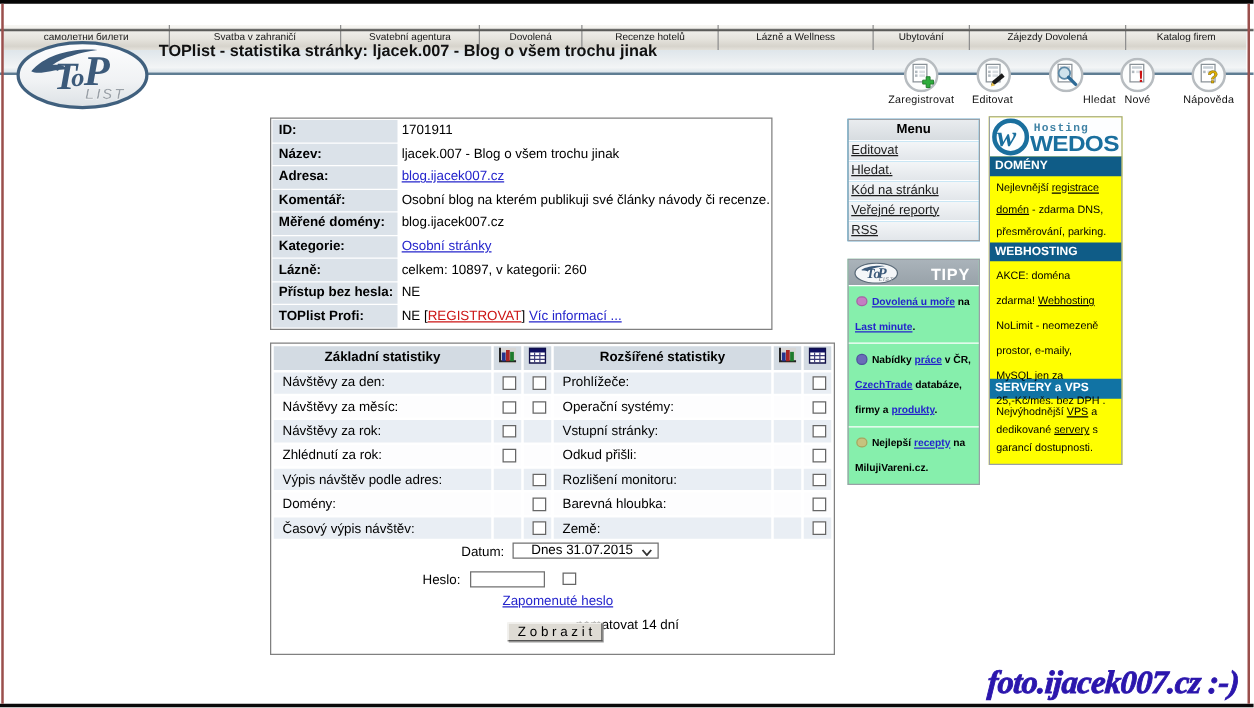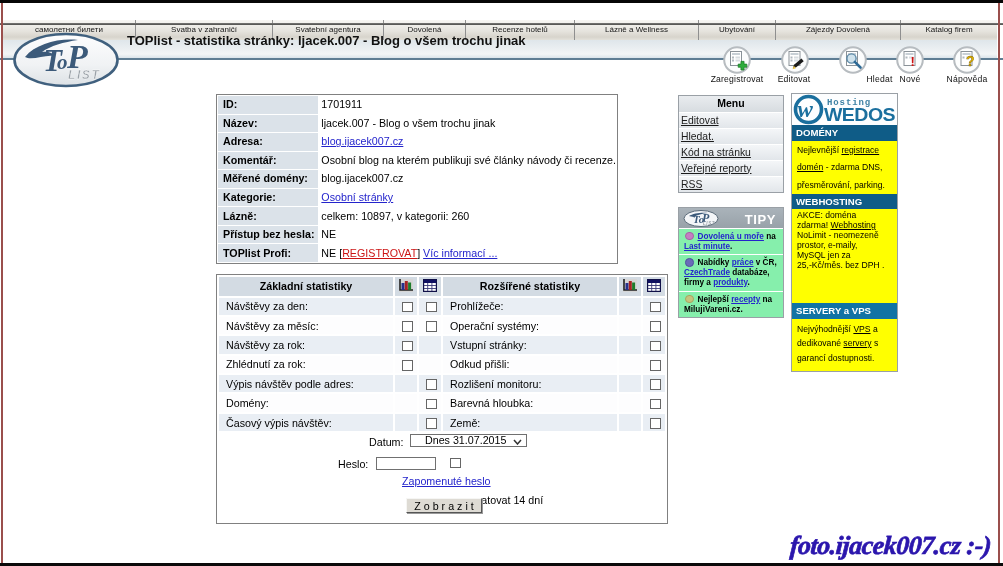--- a/index.html
+++ b/index.html
@@ -46,29 +46,29 @@
   #menu{left:678px;top:95px;width:106px;box-sizing:border-box;border:1px solid #9aa0a6;background:#0ea5e9;font-size:10.4px;}
   #menu .mh{background:linear-gradient(180deg,#e9ecef,#d7dce0);font-weight:bold;font-size:10.5px;
        text-align:center;height:15.5px;line-height:15.5px;border-bottom:1px solid #fff;}
   #menu .mi{height:15px;line-height:15px;padding-left:2px;border-bottom:1px solid #fff;
        background:linear-gradient(180deg,#f4f6f8 0%,#e2e6ea 100%);}
   #menu .mi a{color:#1c1c1c;}
   #tipy{left:678px;top:207px;width:106px;box-sizing:border-box;border:1px solid #9aa0a6;background:#86efac;font-size:8.2px;font-weight:bold;}
   #tipy .th{height:19.5px;background:linear-gradient(180deg,#aab3ba,#98a2a9);position:relative;}
   #tipy .th .tt{position:absolute;right:7px;top:4px;color:#fff;font-size:13px;font-weight:bold;letter-spacing:0.6px;
        font-family:"Liberation Sans",sans-serif;}
-  #tipy .sec{padding:3px 3px 2.5px 5px;line-height:10px;border-top:1.5px solid #fff;}
+  #tipy .sec{padding:3px 3px 2.5px 5px;line-height:20px;border-top:1.5px solid #fff;}
   #tipy .sec:first-of-type{border-top:none;}
   .blt{display:inline-block;width:6.5px;height:6.5px;border-radius:50%;margin:0 4px 1px 1px;vertical-align:middle;}
   
   #wedos{left:791px;top:93px;width:107px;box-sizing:border-box;border:1px solid #9aa0a6;background:#ffff00;font-size:8.6px;}
   #wedos .wb{background:#0f5c87;color:#fff;font-weight:bold;font-size:9.6px;height:15.5px;line-height:15.5px;padding-left:4px;}
   #wedos .wy{box-sizing:border-box;padding:1px 3px 0 5px;color:#000;}
   #wedos .wy1{height:53px;line-height:17.5px;}
-  #wedos .wy2{height:94px;line-height:10px;}
+  #wedos .wy2{height:94px;line-height:20px;}
   #wedos .wy3{height:52px;line-height:14.6px;padding-top:3px;}
   #wedos .wy u{text-decoration:underline;}
   #wedos .whead{height:31px;background:#fdfeff;position:relative;}
   
   #watermark{left:790px;top:531px;width:200px;font-family:"Liberation Serif",serif;
        font-style:italic;font-weight:bold;font-size:26px;color:#2b16ad;-webkit-text-stroke:0.7px #2b16ad;white-space:nowrap;
        transform:skewX(-4deg);letter-spacing:-0.5px;}
 </style></head>
 <body>
 <div class="abs" id="band"></div>

